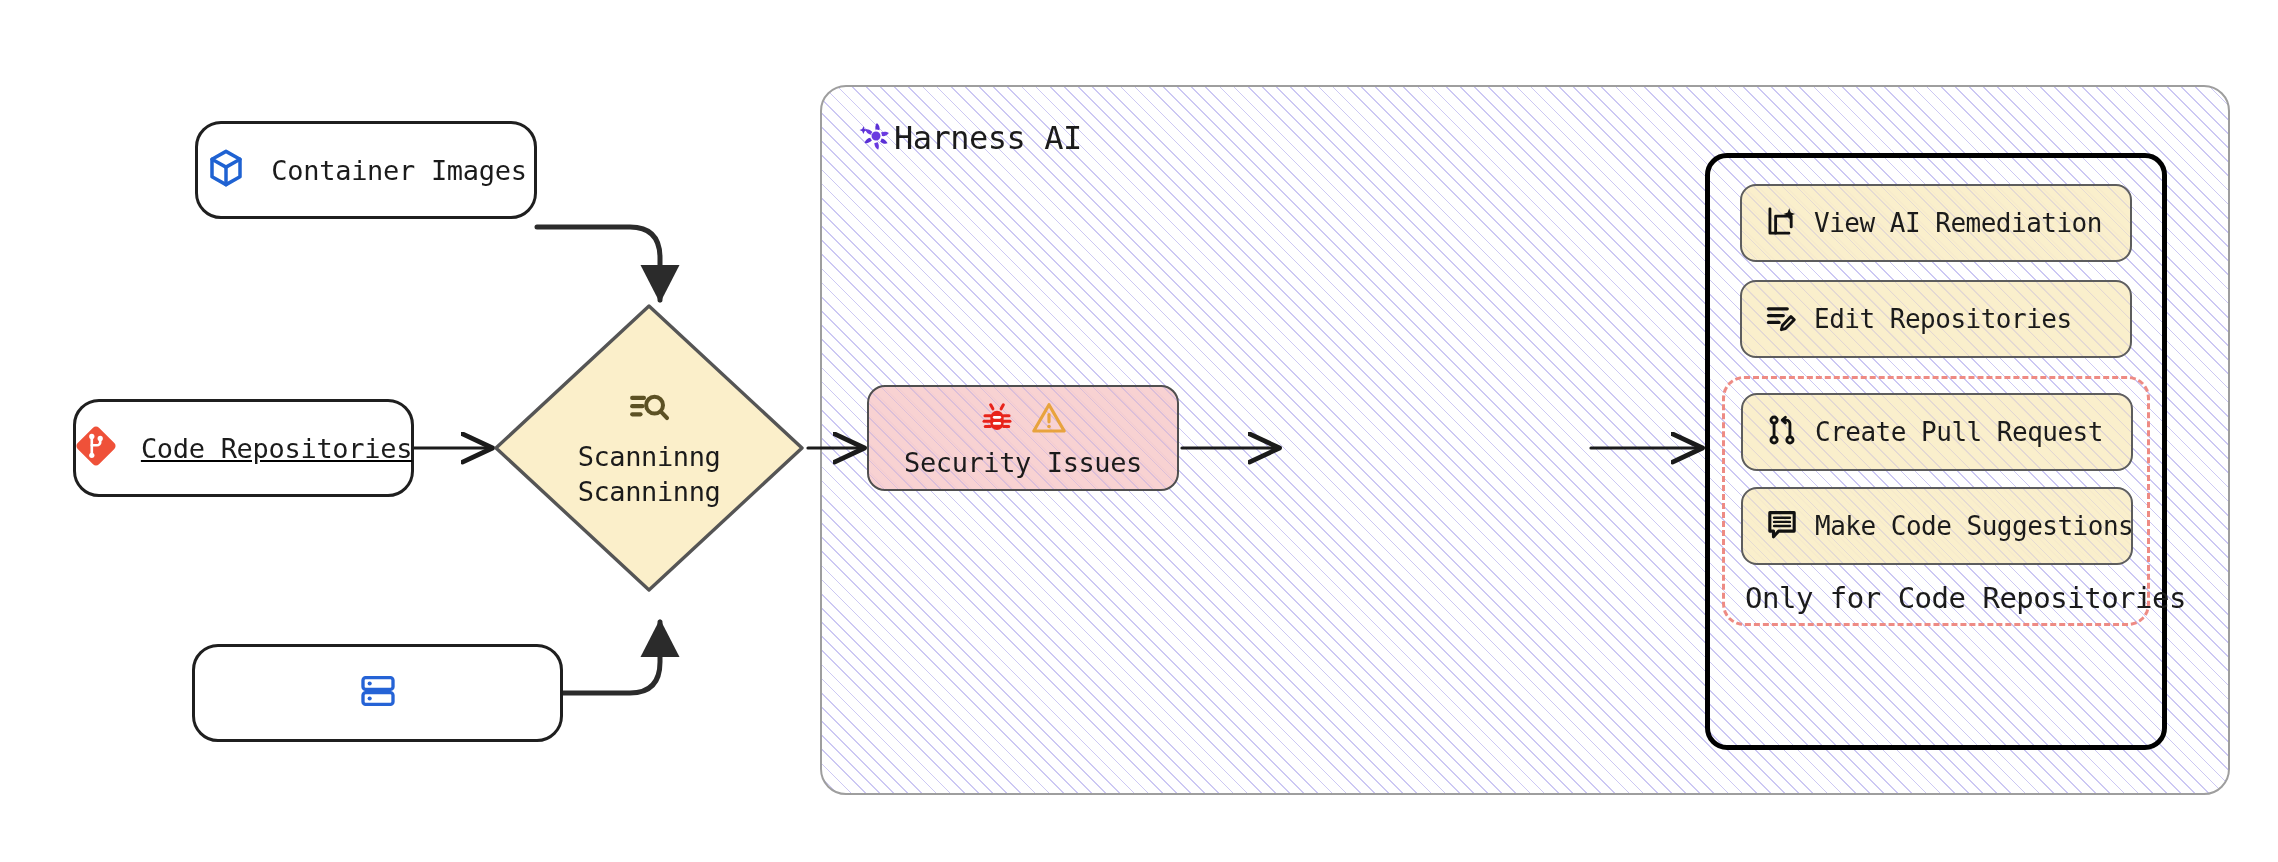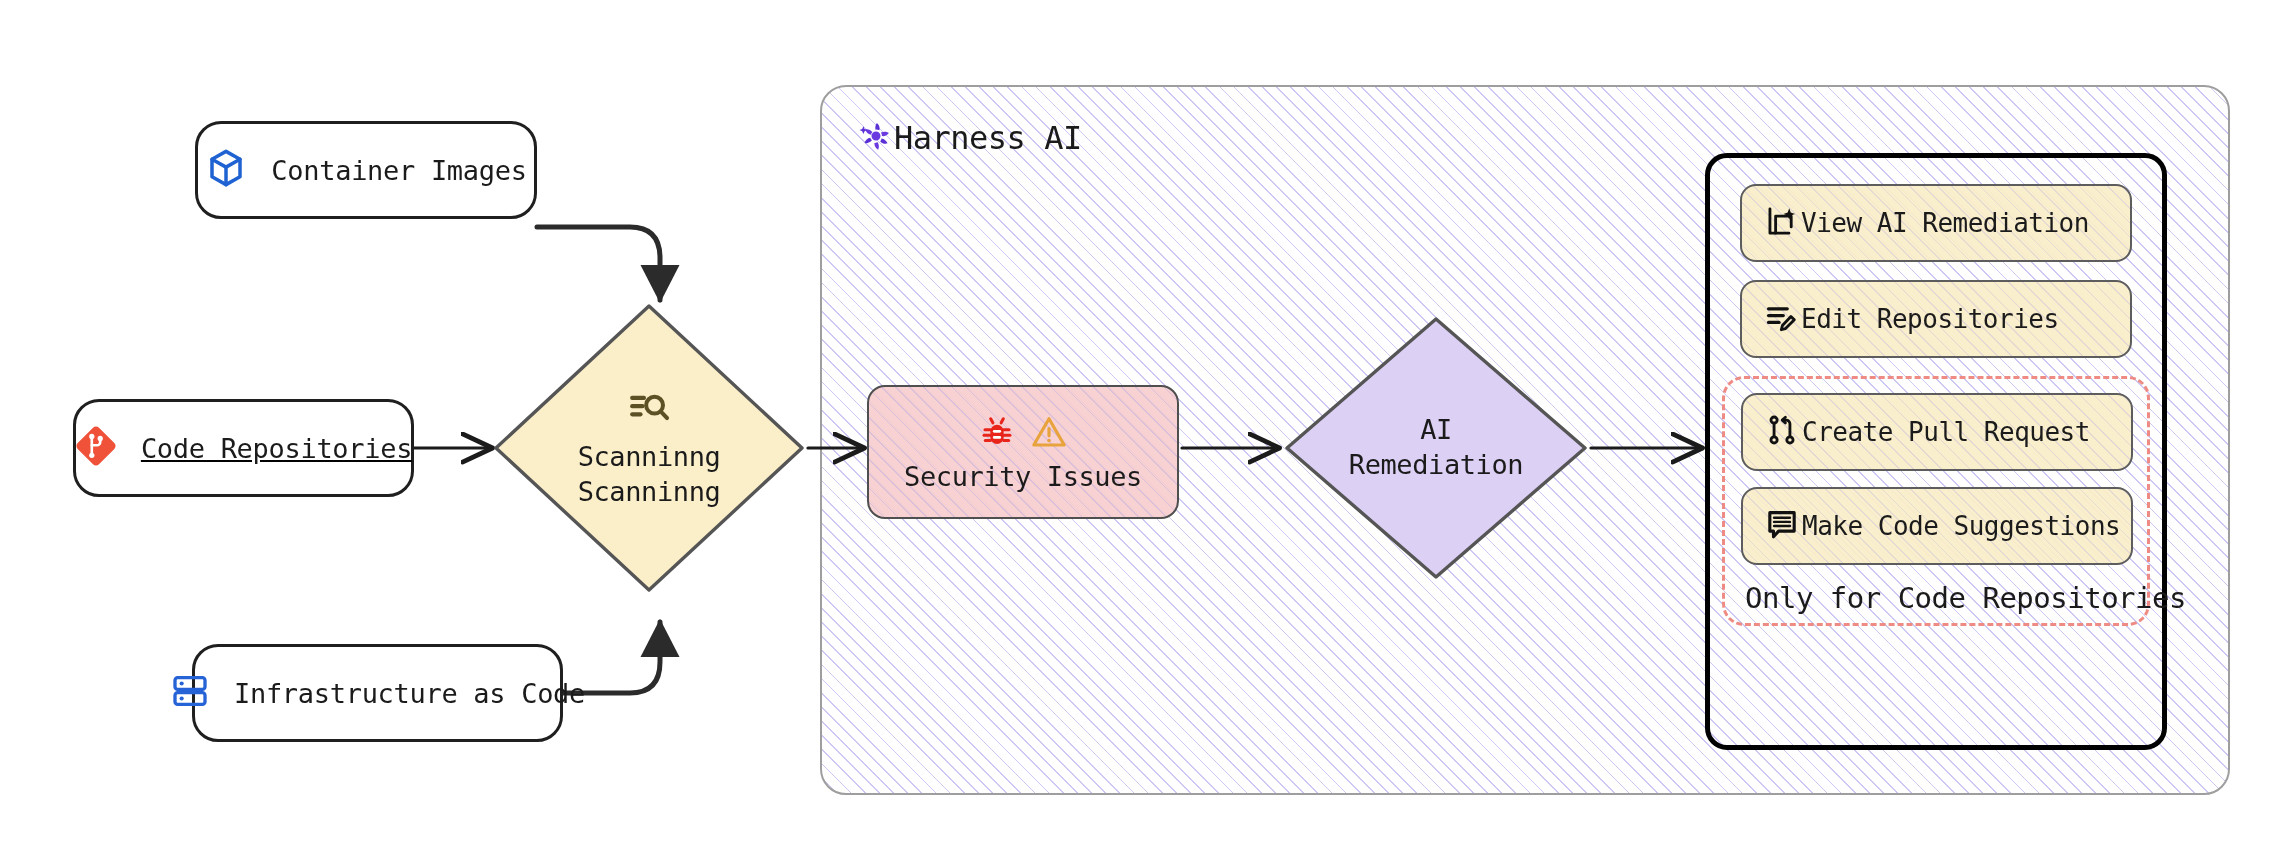--- a/index.html
+++ b/index.html
@@ -156,21 +156,21 @@
     border-radius: 16px;
     background-color: rgba(250,238,200,0.93);
     background-image: repeating-linear-gradient(
         45deg,
         rgba(154,146,232,0.22) 0px,
         rgba(154,146,232,0.22) 1.2px,
         rgba(255,255,255,0) 1.2px,
         rgba(255,255,255,0) 10px);
     display: flex;
     align-items: center;
-    gap: 3px;
+    gap: 16px;
     padding: 0 22px;
     width: 392px;
     height: 78px;
   }
   .action-label {
     font-size: 26px;
     color: #1b1b1b;
     letter-spacing: -0.5px;
     white-space: nowrap;
   }
@@ -271,21 +271,20 @@
 
   <div class="node src-node" style="left:192px; top:644px; width:371px; height:98px;">
     <span class="ico">
       <svg width="40" height="40" viewBox="0 0 24 24" fill="none" stroke="#2563d6" stroke-width="2">
         <rect x="3" y="4" width="18" height="7" rx="1.6"></rect>
         <rect x="3" y="13" width="18" height="7" rx="1.6"></rect>
         <circle cx="7" cy="7.5" r="1.25" fill="#2563d6" stroke="none"></circle>
         <circle cx="7" cy="16.5" r="1.25" fill="#2563d6" stroke="none"></circle>
       </svg>
     </span>
-    <span class="src-label">Infrastructure as Code</span>
   </div>
 
   <div class="diamond-wrap" style="left:490px; top:300px; width:318px; height:296px;">
     <svg width="318" height="296" viewBox="0 0 318 296">
       <path d="M159 6 L312 148 L159 290 L6 148 Z" fill="#fbefca" stroke="#555555" stroke-width="3.4" stroke-linejoin="round"></path>
     </svg>
     <div class="diamond-content">
       <span class="ico" style="margin-bottom:2px;">
         <svg width="46" height="46" viewBox="0 0 24 24">
           <g stroke="#5c5124" stroke-width="2.1" stroke-linecap="round" fill="none">
@@ -295,21 +294,21 @@
             <circle cx="14.9" cy="10" r="4.4"></circle>
             <path d="M18.2 13.4 L21.4 16.7"></path>
           </g>
         </svg>
       </span>
       <div class="diamond-text">Scanninng</div>
       <div class="diamond-text" style="margin-top:-6px;text-align:right;">Scanninng</div>
     </div>
   </div>
 
-  <div id="security-issues" style="left:867px; top:385px; width:312px; height:134px;">
+  <div id="security-issues" style="left:867px; top:385px; width:312px; height:106px;">
     <div class="icons-row">
       <span class="ico">
         <svg width="38" height="38" viewBox="0 0 24 24">
           <g stroke="#e8241b" stroke-width="1.9" fill="none" stroke-linecap="round">
             <rect x="7.8" y="7.4" width="8.4" height="12.2" rx="4.2" fill="#e8241b" stroke="none"></rect>
             <path d="M9.4 6.2 L8.0 3.6"></path>
             <path d="M14.6 6.2 L16.0 3.6"></path>
             <path d="M7.8 10.6 H4.4"></path>
             <path d="M7.8 14.0 H3.8"></path>
             <path d="M7.8 17.4 H4.6"></path>
@@ -327,29 +326,20 @@
         <svg width="38" height="38" viewBox="0 0 24 24">
           <path d="M12 3.6 L21.6 20.2 H2.4 Z" fill="none" stroke="#e8a33d" stroke-width="2" stroke-linejoin="round"></path>
           <path d="M12 9.8 V14.4" stroke="#e8a33d" stroke-width="2" stroke-linecap="round"></path>
           <circle cx="12" cy="17.4" r="1.15" fill="#e8a33d"></circle>
         </svg>
       </span>
     </div>
     <span class="si-label">Security Issues</span>
   </div>
 
-  <div class="diamond-wrap" style="left:1281px; top:313px; width:310px; height:270px;">
-    <svg width="310" height="270" viewBox="0 0 310 270">
-      <path d="M155 6 L304 135 L155 264 L6 135 Z" fill="#ddd0f5" stroke="#555555" stroke-width="3.4" stroke-linejoin="round"></path>
-    </svg>
-    <div class="diamond-content">
-      <div class="diamond-text">AI</div>
-      <div class="diamond-text" style="margin-top:-6px;">Remediation</div>
-    </div>
-  </div>
 
   <div id="actions-panel" style="left:1705px; top:153px; width:462px; height:597px; padding-top:26px; gap:18px;">
 
     <div class="action-btn">
       <span class="ico">
         <svg width="34" height="34" viewBox="0 0 24 24">
           <g stroke="#111111" stroke-width="2" fill="none" stroke-linecap="round" stroke-linejoin="round">
             <path d="M4.2 3.4 V20.6 H17.6"></path>
             <path d="M8.2 20.6 V8.6 H19.2 V16.2"></path>
           </g>

